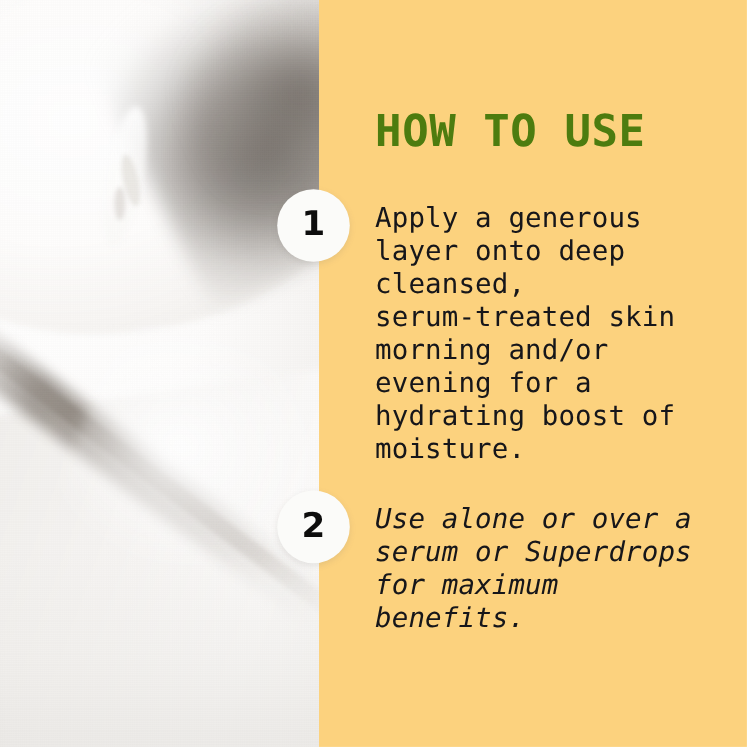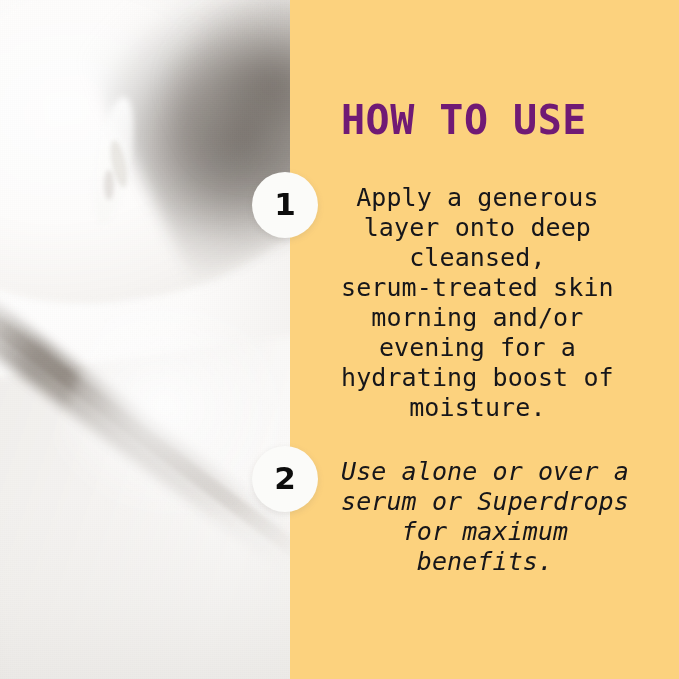--- a/index.html
+++ b/index.html
@@ -173,21 +173,21 @@
 
   
   .heading {
     position: absolute;
     left: 341px;
     top: 100px;
     font-family: "DejaVu Sans Mono", monospace;
     font-size: 40px;
     font-weight: 700;
     letter-spacing: 0.5px;
-    color: #701a75;
+    color: #4d7c0f;
     line-height: 1;
     white-space: pre;
   }
 
   
   .step {
     position: absolute;
   }
   .step-badge {
     position: absolute;
@@ -210,21 +210,20 @@
   }
   .step-text {
     position: absolute;
     font-family: "DejaVu Sans Mono", monospace;
     font-size: 25px;
     font-weight: 400;
     letter-spacing: 0.1px;
     line-height: 30px;
     color: #16161a;
     white-space: pre;
-    text-align: center;
   }
 
   #step-1 { left: 0; top: 0; }
   #step-1 .step-badge { left: 252px; top: 172px; }
   #step-1 .step-text  { left: 341px; top: 183px; }
 
   #step-2 { left: 0; top: 0; }
   #step-2 .step-badge { left: 252px; top: 446px; }
   #step-2 .step-text  { left: 341px; top: 457px; font-style: italic; }
 </style>

